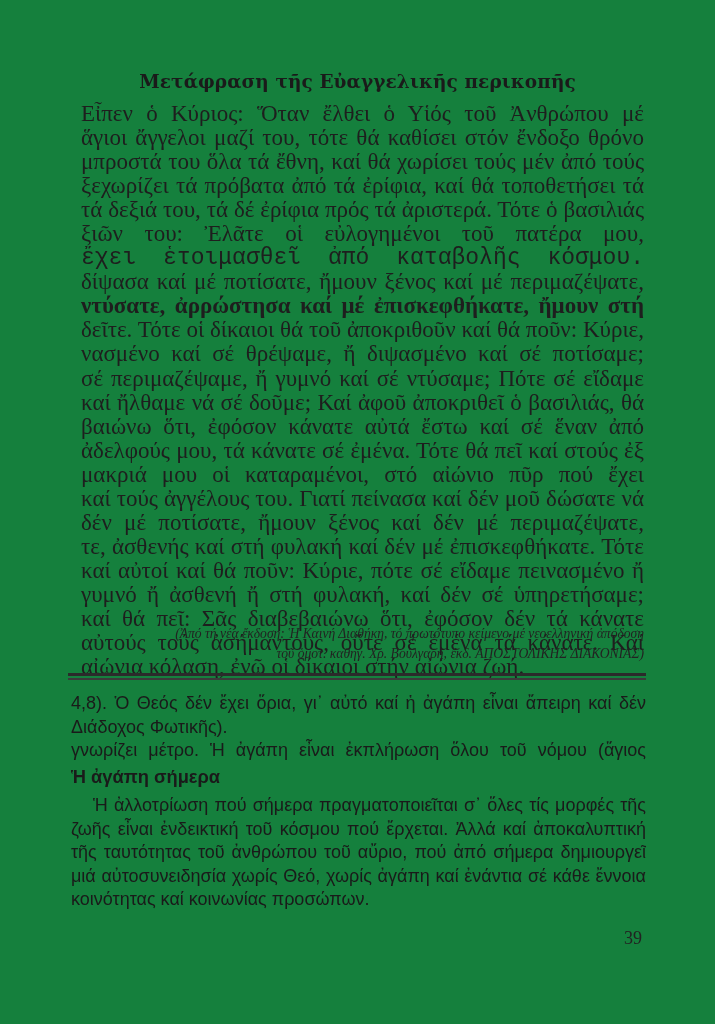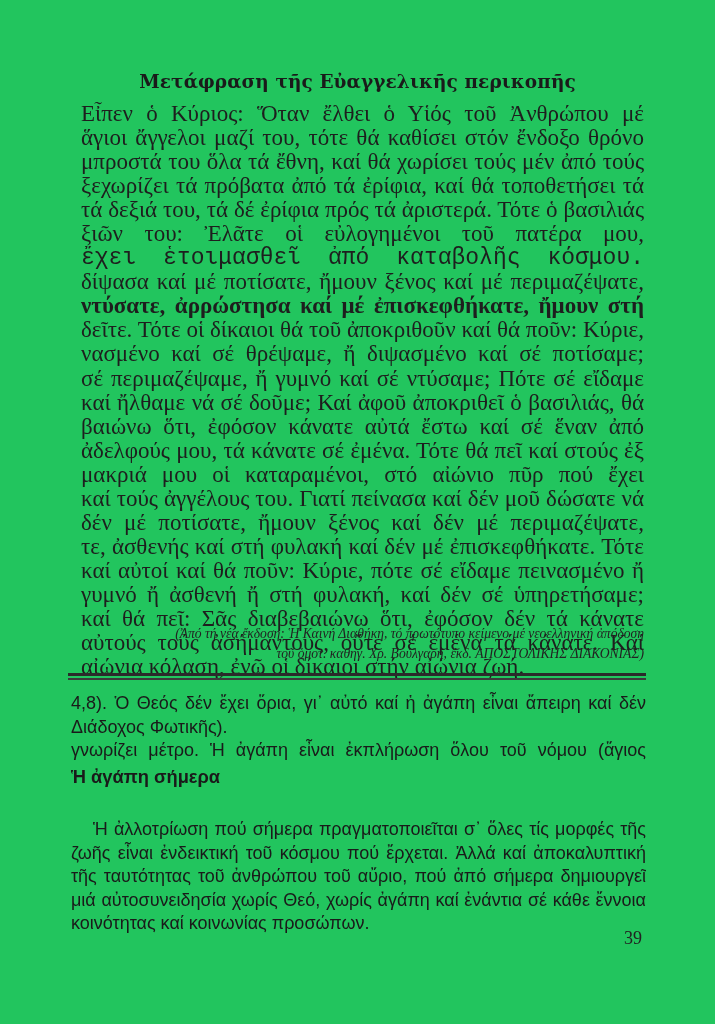--- a/index.html
+++ b/index.html
@@ -12,21 +12,21 @@
       height: 1024px;
       position: relative;
       overflow: hidden;
       color: #1c1c1c;
     }
     .page {
       position: absolute;
       left: 0; top: 0;
       width: 715px;
       height: 1024px;
-      background: #22c55e;
+      background: #15803d;
     }
     .title {
       position: absolute;
       top: 71px;
       left: 0;
       width: 715px;
       text-align: center;
       font-family: "DejaVu Serif", serif;
       font-weight: bold;
       font-size: 18.5px;
@@ -99,21 +99,21 @@
     .para1 { top: 692px; }
     .subheading {
       position: absolute;
       top: 766px;
       left: 71px;
       font-family: "Liberation Sans", sans-serif;
       font-weight: bold;
       font-size: 18.3px;
       color: #1a1a1a;
     }
-    .para2 { top: 794px; margin-top: 24px; }
+    .para2 { top: 794px; }
     .para2 .ln.indent { padding-left: 22px; }
     .page-number {
       position: absolute;
       top: 928px;
       left: 624px;
       font-family: "Liberation Serif", serif;
       font-size: 18px;
       color: #222;
     }
   </style>

